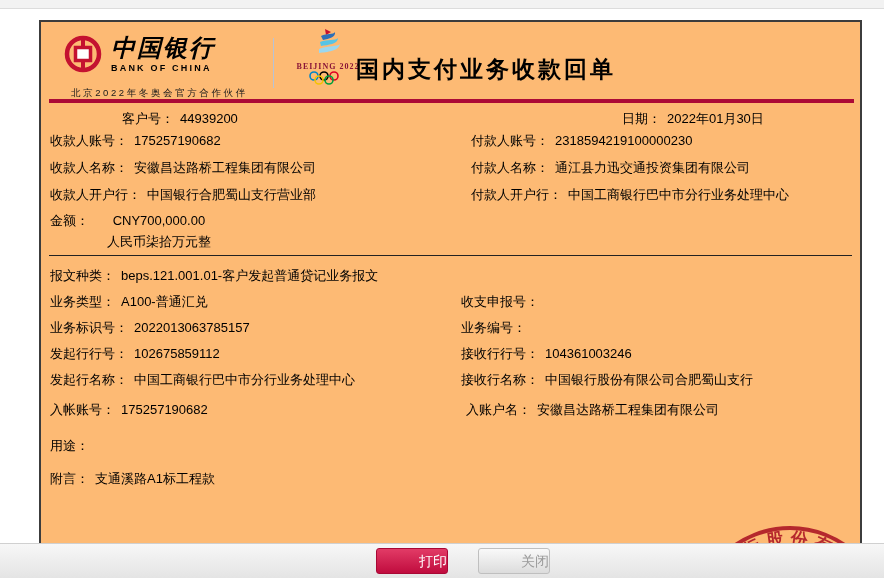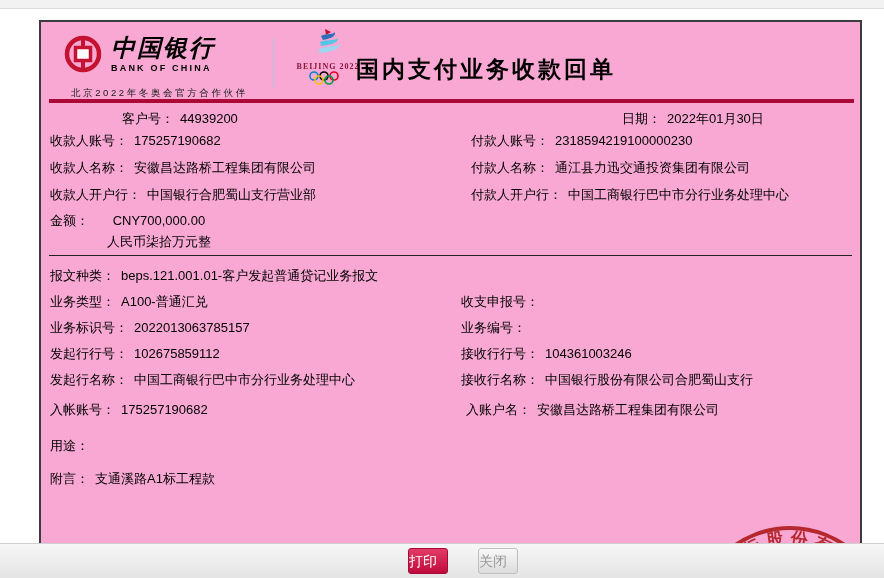--- a/index.html
+++ b/index.html
@@ -1,21 +1,21 @@
 <!DOCTYPE html>
 <html><head>
 <meta charset="utf-8">
 <style>
   * { margin:0; padding:0; box-sizing:border-box; }
   html,body { width:884px; height:578px; background:#fff; overflow:hidden;
     font-family:"Liberation Sans","DejaVu Sans",sans-serif; color:#000; }
   .topbar { position:absolute; left:0; top:0; width:884px; height:9px;
     background:#f2f2f2; border-bottom:1px solid #dcdcdc; }
   .receipt-box { position:absolute; left:39px; top:20px; width:823px; height:523px;
-    border:2px solid #3c3c3c; border-bottom:none; background:#f9a8d4; overflow:hidden; }
+    border:2px solid #3c3c3c; border-bottom:none; background:#fdba74; overflow:hidden; }
   .abs { position:absolute; }
   
   .boc-logo { left:22px; top:12px; display:flex; align-items:center; gap:8px; }
   .boc-text-cn { font-family:"Liberation Serif","DejaVu Serif",serif; font-weight:700;
     font-size:24px; font-style:italic; letter-spacing:2px; line-height:1; }
   .boc-text-en { font-size:9px; letter-spacing:2.2px; font-weight:700; margin-top:3px; }
   .logo-divider { left:232px; top:16px; width:1px; height:50px; background:#b7c3d6; }
   .beijing-block { left:244px; top:6px; width:86px; text-align:center; }
   .beijing-name { font-size:8px; font-weight:700; color:#8a1538; letter-spacing:1px;
     font-family:"Liberation Serif","DejaVu Serif",serif; }
@@ -30,21 +30,21 @@
   .lbl { margin-right:6px; }
   .b { font-weight:400; }
   .thin-rule { left:8px; top:233px; width:803px; height:1px; background:#222; }
   .colR-parties { position:absolute; left:421px; top:0; }
   .seal-svg { left:649px; top:502px; }
   
   .footer { position:absolute; left:0; top:543px; width:884px; height:35px;
     background:linear-gradient(#f7f7f7,#e4e4e4); border-top:1px solid #d0d0d0;
     display:flex; align-items:center; justify-content:center; }
   .btn-wrap { display:flex; gap:30px; margin-left:42px; }
-  .btn { width:40px; height:26px; font-size:14px; text-align:left; line-height:24px;
+  .btn { width:72px; height:26px; font-size:14px; text-align:right; line-height:24px;
     border-radius:3px; cursor:pointer; }
   .btn-print { background:linear-gradient(#e23b66,#c00c3e); color:#fff;
     border:1px solid #a80835; }
   .btn-close { background:linear-gradient(#f9f9f9,#dcdcdc); color:#9a9a9a;
     border:1px solid #bfbfbf; }
 </style>
 </head>
 <body>
 
 <div class="topbar"></div>

